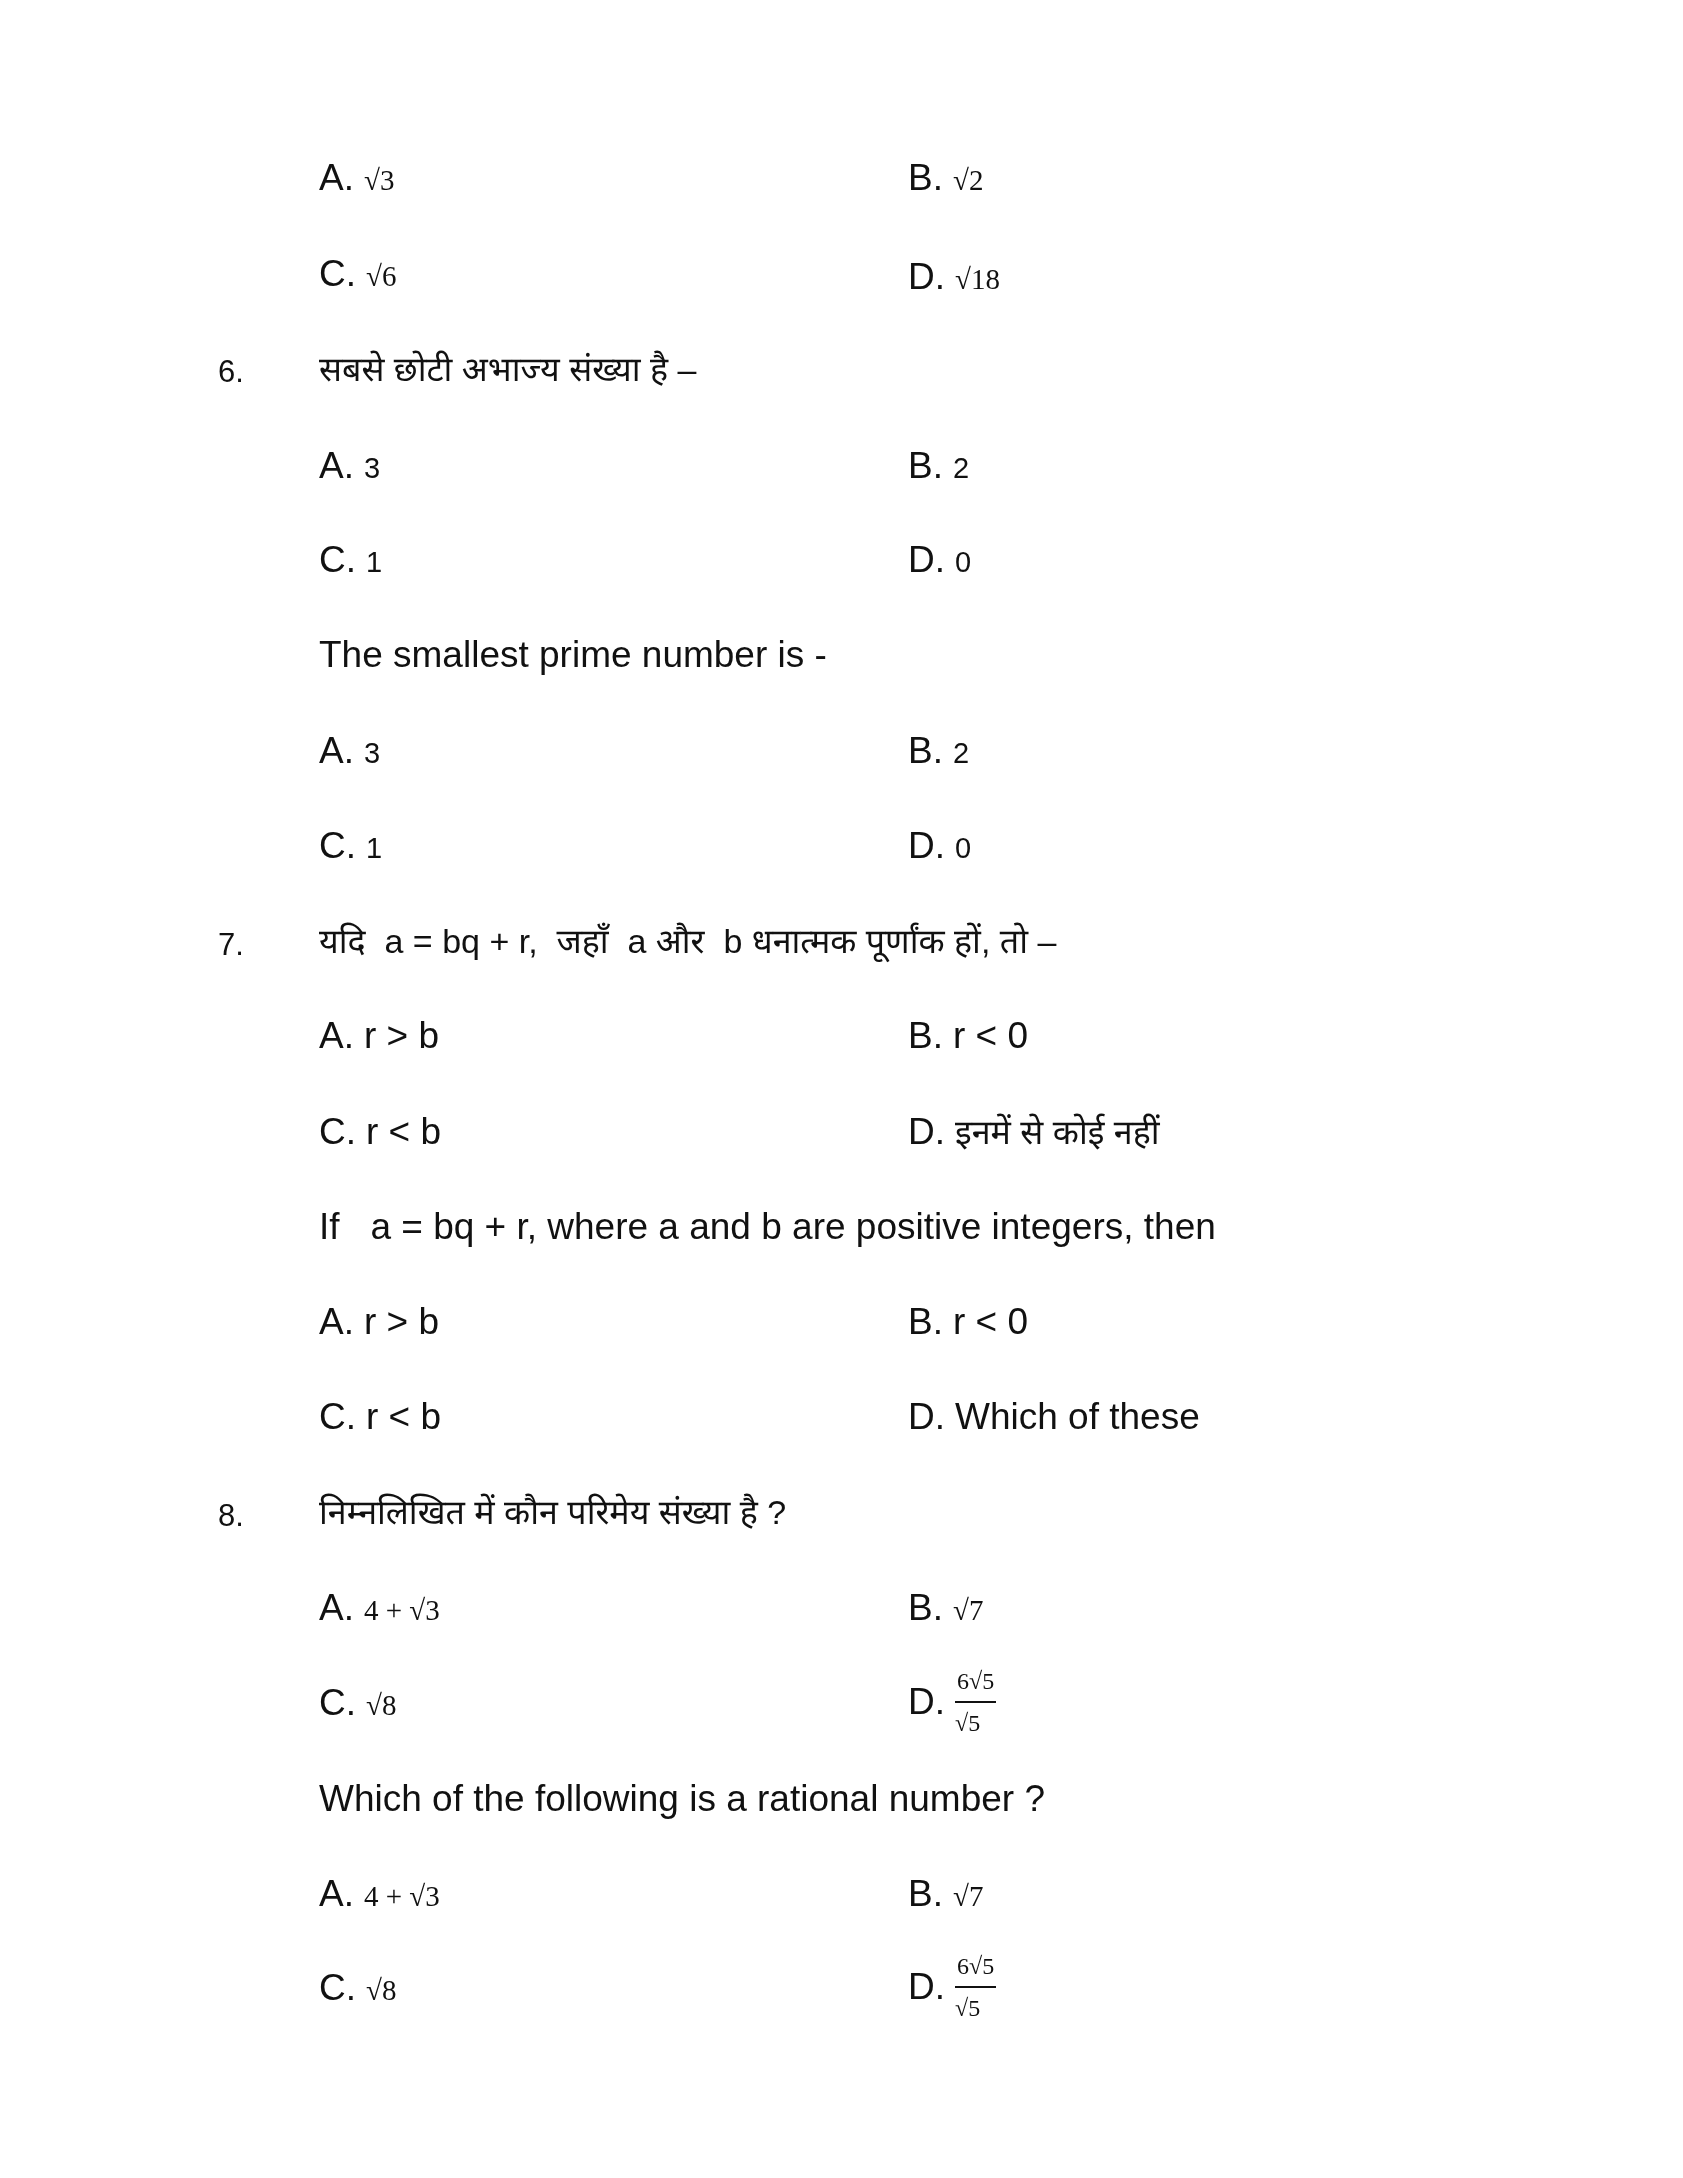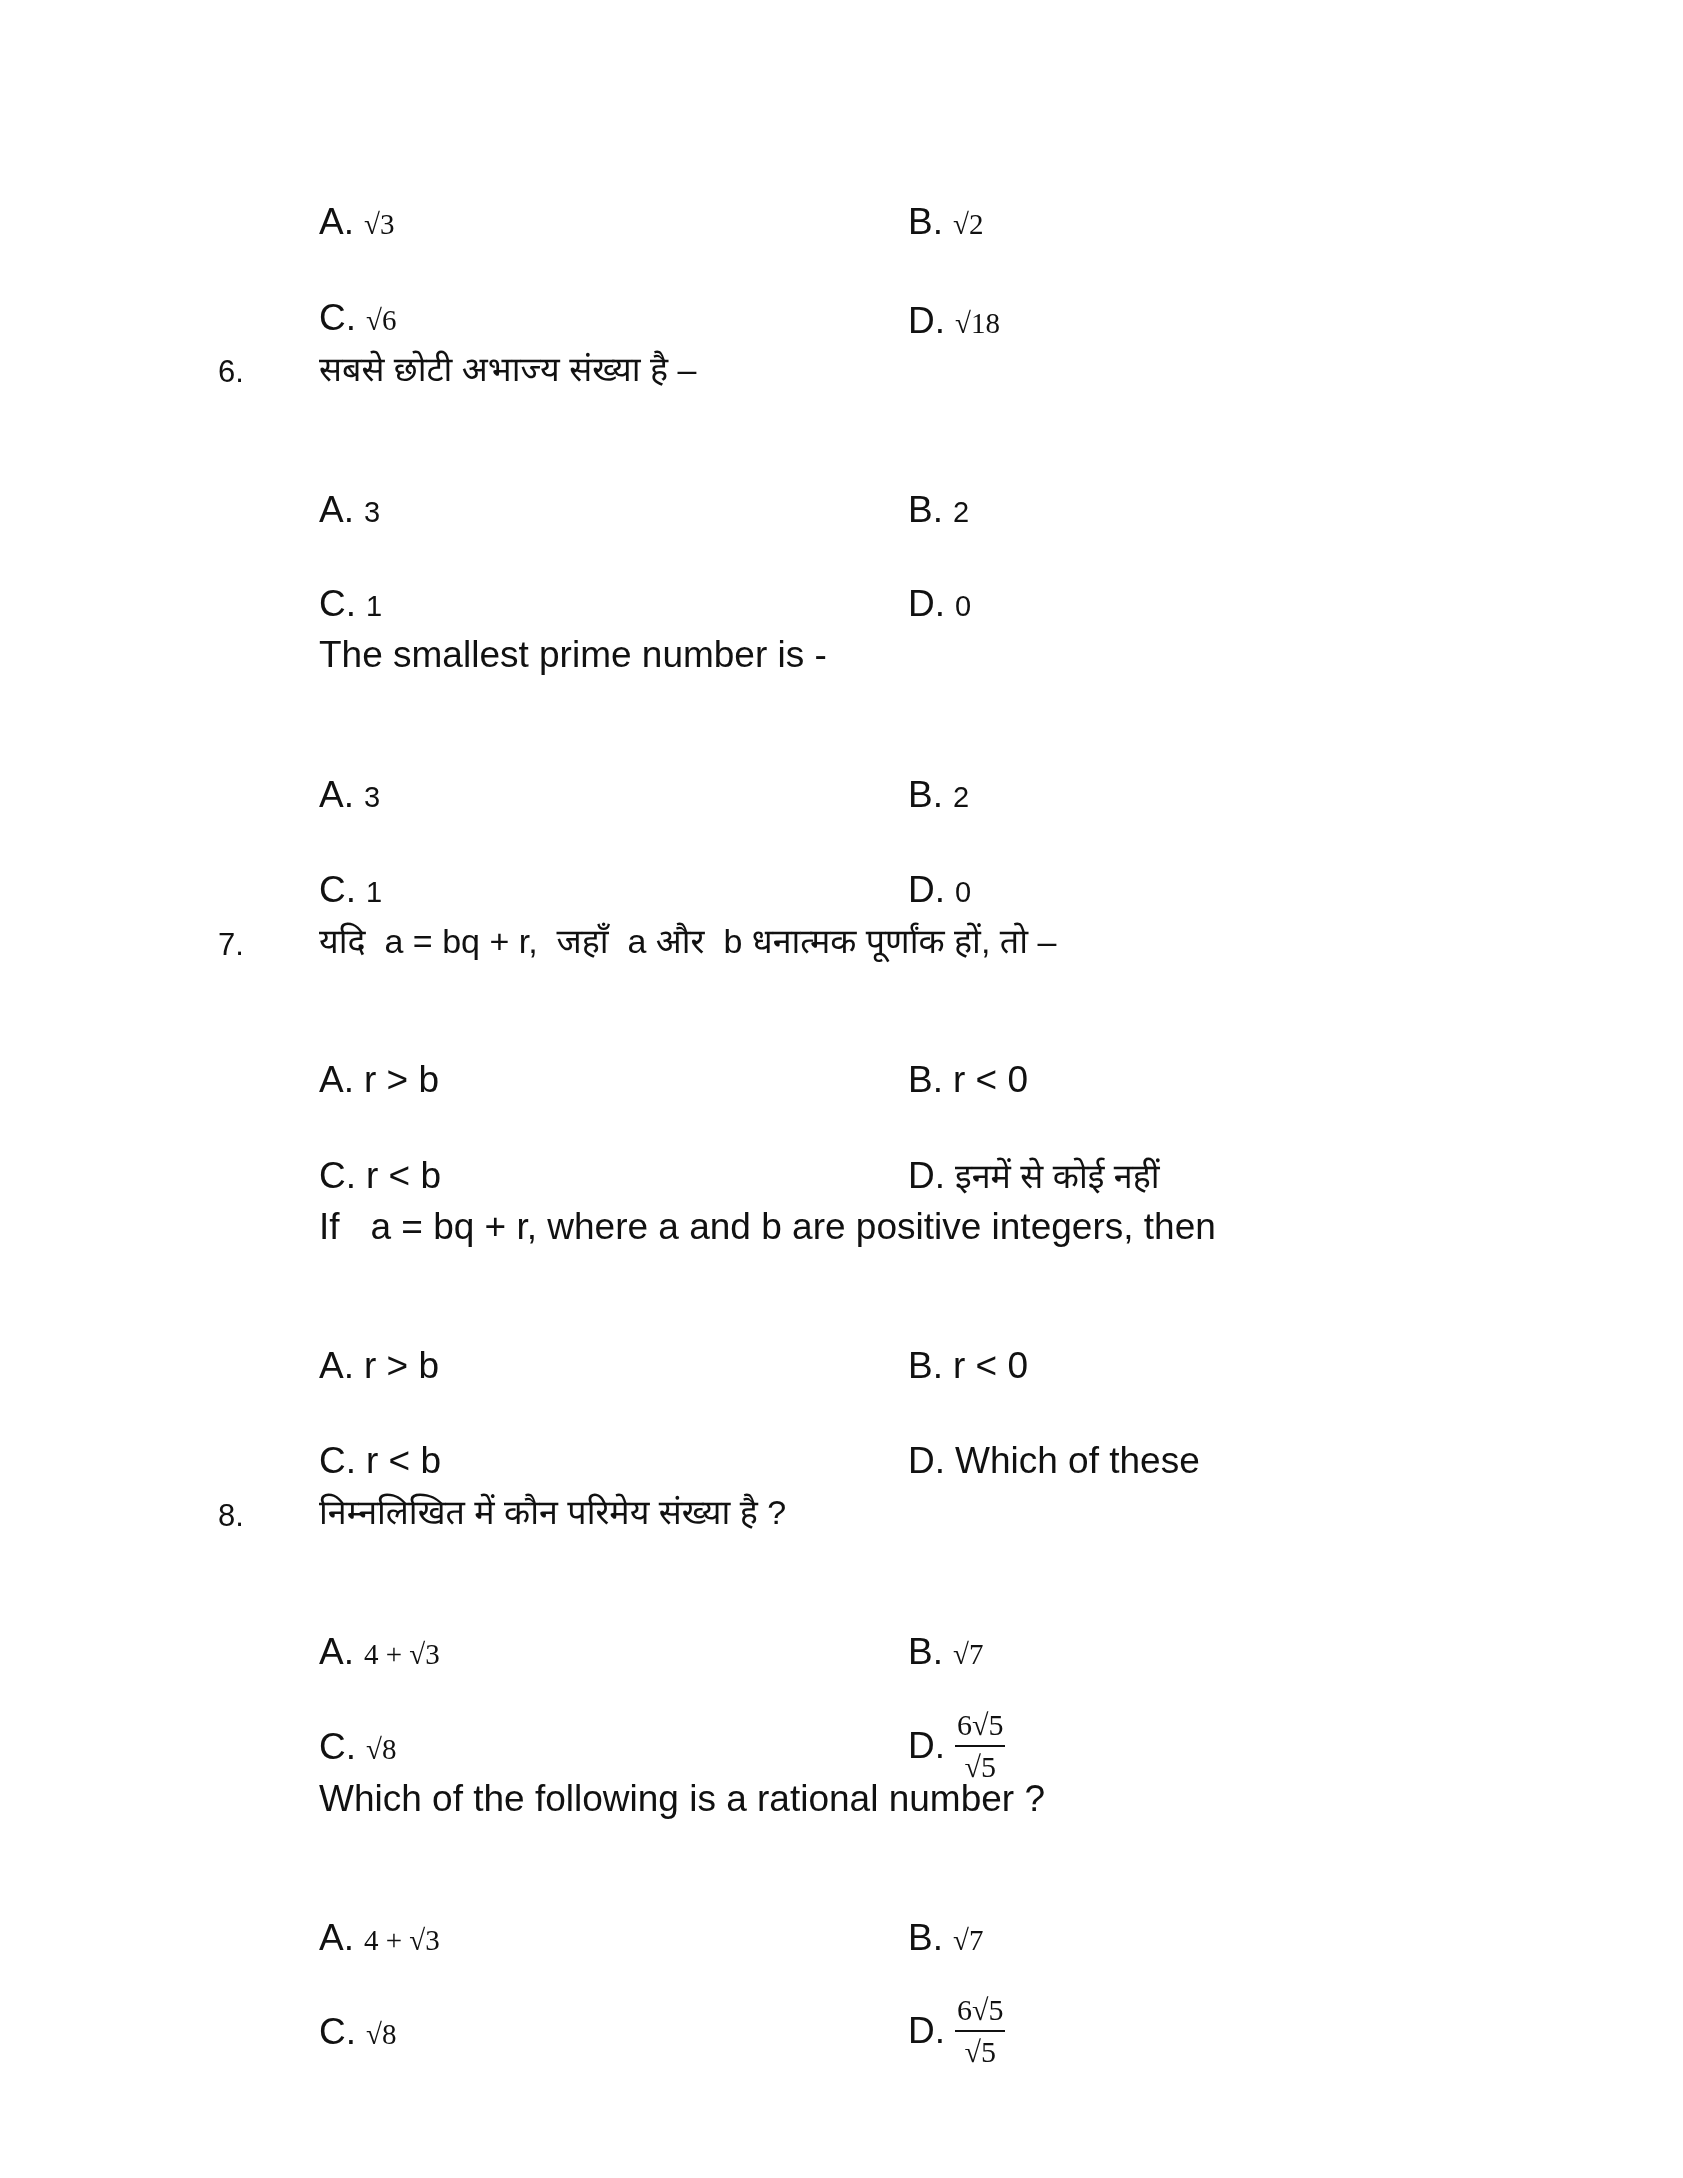--- a/index.html
+++ b/index.html
@@ -1,27 +1,27 @@
 <!DOCTYPE html>
 <html><head>
 <meta charset="utf-8">
 <style>
   html, body { margin: 0; padding: 0; background: #ffffff; }
   body { width: 1683px; height: 2178px; position: relative; overflow: hidden;
          font-family: "Liberation Sans", "DejaVu Sans", sans-serif; color: #111; }
   .line { position: absolute; font-size: 37px; line-height: 44px; white-space: nowrap; }
   .qnum { position: absolute; left: 218px; font-size: 31px; line-height: 44px; }
   .hi { font-size: 34px; text-align: center; }
-  .opt { position: absolute; font-size: 37px; line-height: 44px; white-space: nowrap; margin-top: 44px; }
+  .opt { position: absolute; font-size: 37px; line-height: 44px; white-space: nowrap; }
   .opt .lbl { display: inline-block; margin-right: 10px; }
   .opt .val { display: inline-block; }
   .val.small { font-size: 29px; }
   .serif { font-family: "Liberation Serif", "DejaVu Serif", serif; }
-  .frac { display: inline-flex; flex-direction: column; align-items: center; vertical-align: middle;
-          font-family: "Liberation Serif", "DejaVu Serif", serif; font-size: 30px; line-height: 40px; }
+  .frac { display: inline-flex; flex-direction: column; vertical-align: middle;
+          font-family: "Liberation Serif", "DejaVu Serif", serif; font-size: 24px; line-height: 40px; }
   .frac .num { border-bottom: 2px solid #111; padding: 0 2px; }
   .colA { left: 319px; }
   .colB { left: 908px; }
 </style>
 </head>
 <body>
 
 <div class="opt colA" style="top:156px">
   <span class="lbl">A.</span><span class="val small serif">√3</span>
 </div>

